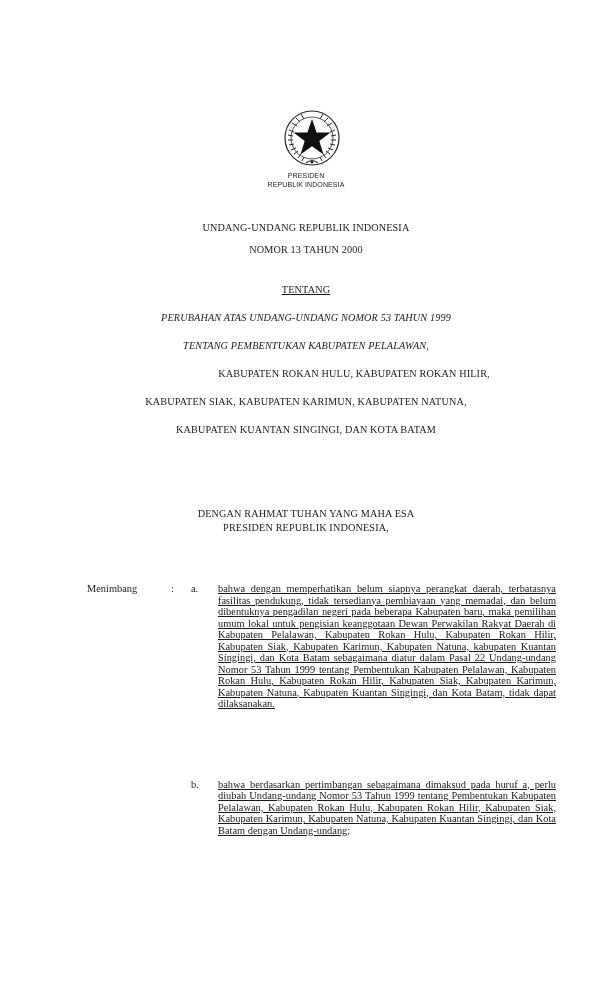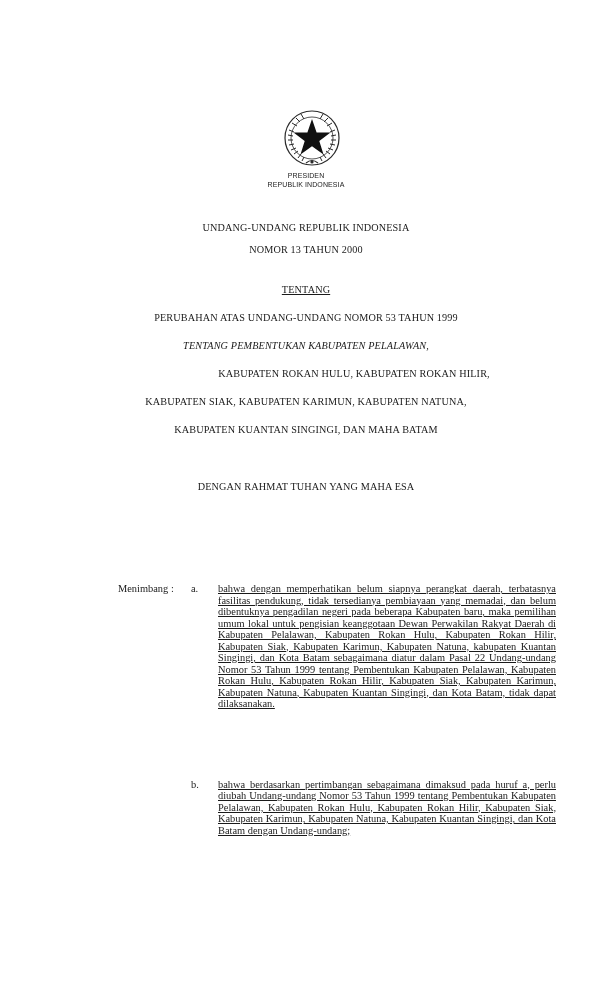--- a/index.html
+++ b/index.html
@@ -61,21 +61,20 @@
       width: 612px;
       font-family: "Liberation Serif", "DejaVu Serif", serif;
       font-size: 10.4px;
       line-height: 11.5px;
       color: #1a1a1a;
     }
     .consider-label {
       position: absolute;
       left: 87px;
       top: 0;
-      margin-left: 31px;
     }
     .consider-colon {
       position: absolute;
       left: 171px;
       top: 0;
     }
     .item {
       position: absolute;
       left: 0;
       width: 612px;
@@ -119,27 +118,28 @@
       <polygon fill="#111" points="31,11 35.6,24.5 49.5,24.5 38.3,33 42.5,46.5 31,38.3 19.5,46.5 23.7,33 12.5,24.5 26.4,24.5"></polygon>
     </svg>
   </div>
 
   <div class="header-caption cap1">PRESIDEN</div>
   <div class="header-caption cap2">REPUBLIK INDONESIA</div>
 
   <div class="title-line" style="top:222px;">UNDANG-UNDANG REPUBLIK INDONESIA</div>
   <div class="title-line" style="top:244px;">NOMOR 13 TAHUN 2000</div>
   <div class="title-line" style="top:284px;text-decoration:underline;">TENTANG</div>
-  <div class="title-line" style="top:312px;">PERUBAHAN ATAS UNDANG-UNDANG NOMOR 53 TAHUN 1999</div>
+  <div class="title-line" style="top:312px;font-style:italic;">PERUBAHAN ATAS UNDANG-UNDANG NOMOR 53 TAHUN 1999</div>
   <div class="title-line" style="top:340px;font-style:italic;">TENTANG PEMBENTUKAN KABUPATEN PELALAWAN,</div>
   <div class="title-line" style="top:368px;margin-left:48px;">KABUPATEN ROKAN HULU, KABUPATEN ROKAN HILIR,</div>
   <div class="title-line" style="top:396px;">KABUPATEN SIAK, KABUPATEN KARIMUN, KABUPATEN NATUNA,</div>
-  <div class="title-line" style="top:424px;">KABUPATEN KUANTAN SINGINGI, DAN MAHA BATAM</div>
+  <div class="title-line" style="top:424px;">KABUPATEN KUANTAN SINGINGI, DAN KOTA BATAM</div>
 
-  <div class="title-line" style="top:481px;">DENGAN RAHMAT TUHAN YANG MAHA ESA</div>
+  <div class="title-line" style="top:508px;">DENGAN RAHMAT TUHAN YANG MAHA ESA</div>
+  <div class="title-line" style="top:522px;">PRESIDEN REPUBLIK INDONESIA,</div>
 
   <div class="body-block">
     <span class="consider-label">Menimbang</span>
     <span class="consider-colon">:</span>
 
     <div class="item" style="top:0px;">
       <span class="item-marker">a.</span>
       <div class="item-text">bahwa dengan memperhatikan belum siapnya perangkat daerah, terbatasnya fasilitas pendukung, tidak tersedianya pembiayaan yang memadai, dan belum dibentuknya pengadilan negeri pada beberapa Kabupaten baru, maka pemilihan umum lokal untuk pengisian keanggotaan Dewan Perwakilan Rakyat Daerah di Kabupaten Pelalawan, Kabupaten Rokan Hulu, Kabupaten Rokan Hilir, Kabupaten Siak, Kabupaten Karimun, Kabupaten Natuna, kabupaten Kuantan Singingi, dan Kota Batam sebagaimana diatur dalam Pasal 22 Undang-undang Nomor 53 Tahun 1999 tentang Pembentukan Kabupaten Pelalawan, Kabupaten Rokan Hulu, Kabupaten Rokan Hilir, Kabupaten Siak, Kabupaten Karimun, Kabupaten Natuna, Kabupaten Kuantan Singingi, dan Kota Batam, tidak dapat dilaksanakan.</div>
     </div>
 

